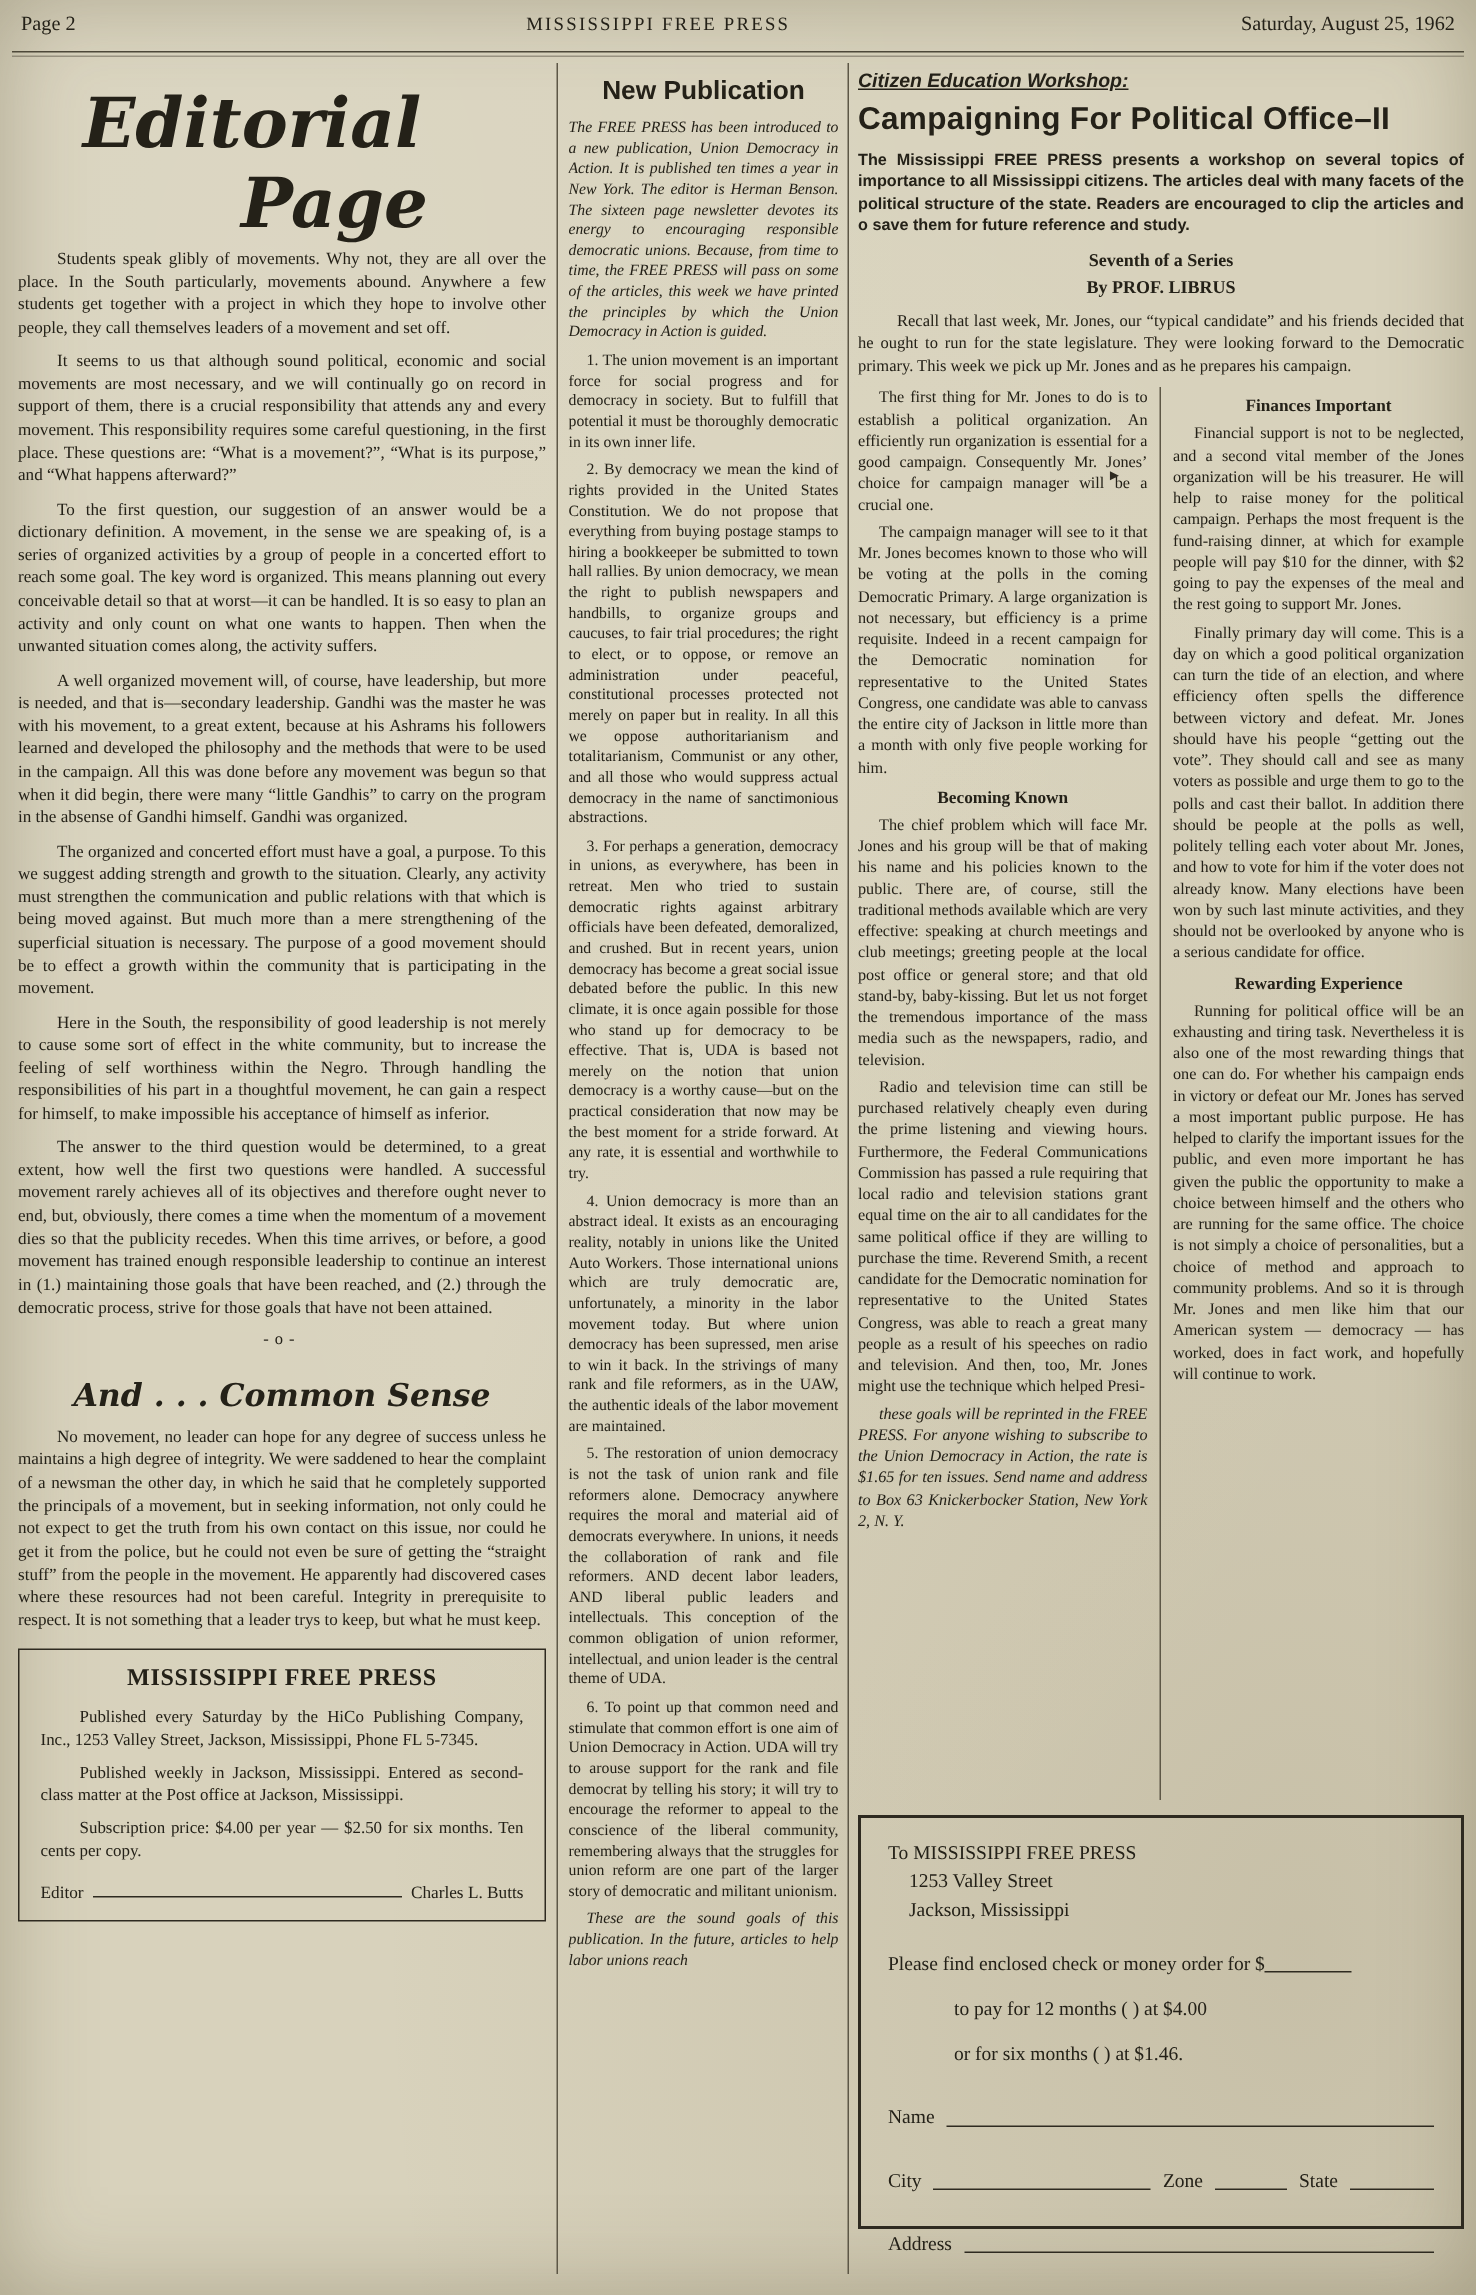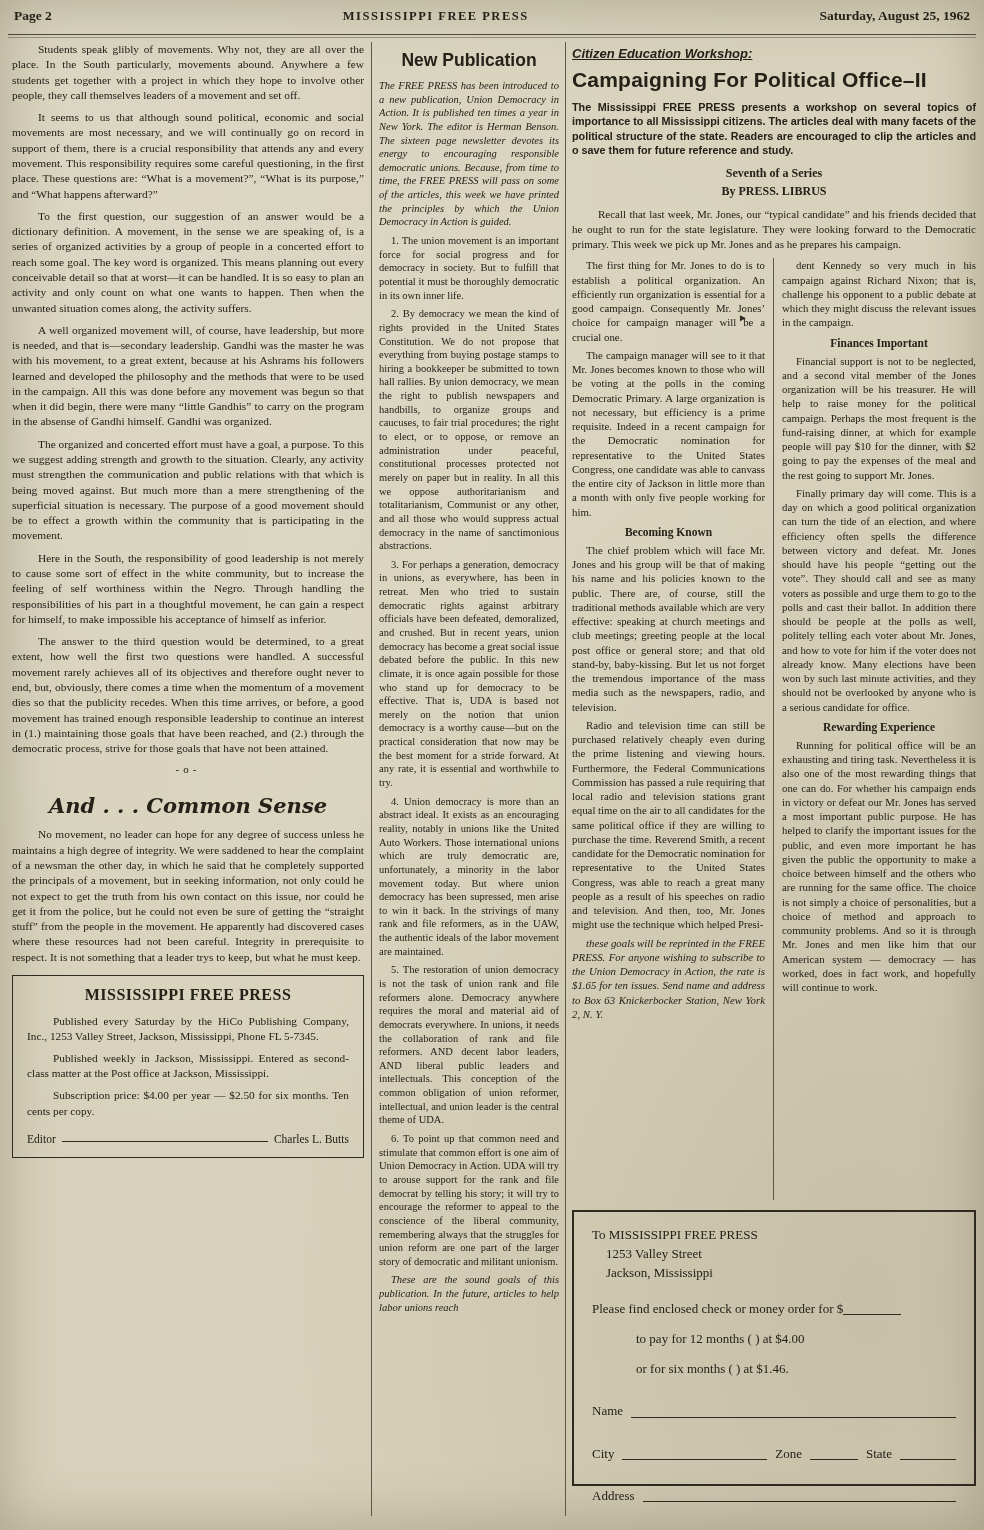--- a/index.html
+++ b/index.html
@@ -14,21 +14,21 @@
       radial-gradient(ellipse at 55% 45%, rgba(255,250,225,0.07), transparent 55%),
       #d8d2bc;
     box-shadow: inset 0 0 60px rgba(90,80,50,0.35);
     overflow:hidden;
   }
 
   
   .pg-header {
     position:absolute; top:8px; left:14px; right:14px; height:24px;
     display:flex; justify-content:space-between; align-items:baseline;
-    font-weight:bold; font-size:13.5px;
+    font-weight:normal; font-size:13.5px;
   }
   .pg-masthead { font-size:12.5px; letter-spacing:1.5px; }
   .top-rule { position:absolute; top:34px; left:8px; right:8px; height:1px; background:#4d4839; }
   .top-rule2 { position:absolute; top:37px; left:8px; right:8px; height:1px; background:rgba(77,72,57,0.45); }
 
   .rule-v { position:absolute; width:1px; top:42px; bottom:14px; background:#5d5746; }
   .rule-v1 { left:371px; }
   .rule-v2 { left:565px; }
 
   
@@ -116,20 +116,24 @@
     <span class="pg-num">Page 2</span>
     <span class="pg-masthead">MISSISSIPPI FREE PRESS</span>
     <span class="pg-date">Saturday, August 25, 1962</span>
   </header>
   <div class="top-rule"></div>
   <div class="top-rule2"></div>
   <div class="rule-v rule-v1"></div>
   <div class="rule-v rule-v2"></div>
 
   <section class="col-left">
+    <h1 class="ed-title">
+      <span class="ed-line1">Editorial</span>
+      <span class="ed-line2">Page</span>
+    </h1>
 
     <div class="body-copy">
         <p>Students speak glibly of movements. Why not, they are all over the place. In the South particularly, movements abound. Anywhere a few students get together with a project in which they hope to involve other people, they call themselves leaders of a movement and set off.</p>
         <p>It seems to us that although sound political, economic and social movements are most necessary, and we will continually go on record in support of them, there is a crucial responsibility that attends any and every movement. This responsibility requires some careful questioning, in the first place. These questions are: “What is a movement?”, “What is its purpose,” and “What happens afterward?”</p>
         <p>To the first question, our suggestion of an answer would be a dictionary definition. A movement, in the sense we are speaking of, is a series of organized activities by a group of people in a concerted effort to reach some goal. The key word is organized. This means planning out every conceivable detail so that at worst—it can be handled. It is so easy to plan an activity and only count on what one wants to happen. Then when the unwanted situation comes along, the activity suffers.</p>
         <p>A well organized movement will, of course, have leadership, but more is needed, and that is—secondary leadership. Gandhi was the master he was with his movement, to a great extent, because at his Ashrams his followers learned and developed the philosophy and the methods that were to be used in the campaign. All this was done before any movement was begun so that when it did begin, there were many “little Gandhis” to carry on the program in the absense of Gandhi himself. Gandhi was organized.</p>
         <p>The organized and concerted effort must have a goal, a purpose. To this we suggest adding strength and growth to the situation. Clearly, any activity must strengthen the communication and public relations with that which is being moved against. But much more than a mere strengthening of the superficial situation is necessary. The purpose of a good movement should be to effect a growth within the community that is participating in the movement.</p>
         <p>Here in the South, the responsibility of good leadership is not merely to cause some sort of effect in the white community, but to increase the feeling of self worthiness within the Negro. Through handling the responsibilities of his part in a thoughtful movement, he can gain a respect for himself, to make impossible his acceptance of himself as inferior.</p>
         <p>The answer to the third question would be determined, to a great extent, how well the first two questions were handled. A successful movement rarely achieves all of its objectives and therefore ought never to end, but, obviously, there comes a time when the momentum of a movement dies so that the publicity recedes. When this time arrives, or before, a good movement has trained enough responsible leadership to continue an interest in (1.) maintaining those goals that have been reached, and (2.) through the democratic process, strive for those goals that have not been attained.</p>
       </div>
@@ -168,40 +172,37 @@
         <p>6. To point up that common need and stimulate that common effort is one aim of Union Democracy in Action. UDA will try to arouse support for the rank and file democrat by telling his story; it will try to encourage the reformer to appeal to the conscience of the liberal community, remembering always that the struggles for union reform are one part of the larger story of democratic and militant unionism.</p>
       </div>
     <p class="italic">These are the sound goals of this publication. In the future, articles to help labor unions reach</p>
   </section>
 
   <section class="col-right">
     <div class="kicker">Citizen Education Workshop:</div>
     <h2 class="ws-headline">Campaigning For Political Office–II</h2>
     <p class="ws-intro">The Mississippi FREE PRESS presents a workshop on several topics of importance to all Mississippi citizens. The articles deal with many facets of the political structure of the state. Readers are encouraged to clip the articles and o save them for future reference and study.</p>
     <div class="ws-series">Seventh of a Series</div>
-    <div class="ws-byline">By PRESS. LIBRUS</div>
+    <div class="ws-byline">By PROF. LIBRUS</div>
     <p class="body-p lead">Recall that last week, Mr. Jones, our “typical candidate” and his friends decided that he ought to run for the state legislature. They were looking forward to the Democratic primary. This week we pick up Mr. Jones and as he prepares his campaign.</p>
 
     <div class="ws-cols">
       <div class="ws-col ws-col-l">
         <div>
             <p>The first thing for Mr. Jones to do is to establish a political organization. An efficiently run organization is essential for a good campaign. Consequently Mr. Jones’ choice for campaign manager will be a crucial one.</p>
             <p>The campaign manager will see to it that Mr. Jones becomes known to those who will be voting at the polls in the coming Democratic Primary. A large organization is not necessary, but efficiency is a prime requisite. Indeed in a recent campaign for the Democratic nomination for representative to the United States Congress, one candidate was able to canvass the entire city of Jackson in little more than a month with only five people working for him.</p>
           </div>
         <h4 class="ws-subhead">Becoming Known</h4>
         <div>
             <p>The chief problem which will face Mr. Jones and his group will be that of making his name and his policies known to the public. There are, of course, still the traditional methods available which are very effective: speaking at church meetings and club meetings; greeting people at the local post office or general store; and that old stand-by, baby-kissing. But let us not forget the tremendous importance of the mass media such as the newspapers, radio, and television.</p>
             <p>Radio and television time can still be purchased relatively cheaply even during the prime listening and viewing hours. Furthermore, the Federal Communications Commission has passed a rule requiring that local radio and television stations grant equal time on the air to all candidates for the same political office if they are willing to purchase the time. Reverend Smith, a recent candidate for the Democratic nomination for representative to the United States Congress, was able to reach a great many people as a result of his speeches on radio and television. And then, too, Mr. Jones might use the technique which helped Presi-</p>
           </div>
         <p class="jump-note">these goals will be reprinted in the FREE PRESS. For anyone wishing to subscribe to the Union Democracy in Action, the rate is $1.65 for ten issues. Send name and address to Box 63 Knickerbocker Station, New York 2, N. Y.</p>
       </div>
       <div class="ws-col ws-col-r">
-        <div>
-            <p>dent Kennedy so very much in his campaign against Richard Nixon; that is, challenge his opponent to a public debate at which they might discuss the relevant issues in the campaign.</p>
-          </div>
         <h4 class="ws-subhead">Finances Important</h4>
         <div>
             <p>Financial support is not to be neglected, and a second vital member of the Jones organization will be his treasurer. He will help to raise money for the political campaign. Perhaps the most frequent is the fund-raising dinner, at which for example people will pay $10 for the dinner, with $2 going to pay the expenses of the meal and the rest going to support Mr. Jones.</p>
             <p>Finally primary day will come. This is a day on which a good political organization can turn the tide of an election, and where efficiency often spells the difference between victory and defeat. Mr. Jones should have his people “getting out the vote”. They should call and see as many voters as possible and urge them to go to the polls and cast their ballot. In addition there should be people at the polls as well, politely telling each voter about Mr. Jones, and how to vote for him if the voter does not already know. Many elections have been won by such last minute activities, and they should not be overlooked by anyone who is a serious candidate for office.</p>
           </div>
         <h4 class="ws-subhead">Rewarding Experience</h4>
         <div>
             <p>Running for political office will be an exhausting and tiring task. Nevertheless it is also one of the most rewarding things that one can do. For whether his campaign ends in victory or defeat our Mr. Jones has served a most important public purpose. He has helped to clarify the important issues for the public, and even more important he has given the public the opportunity to make a choice between himself and the others who are running for the same office. The choice is not simply a choice of personalities, but a choice of method and approach to community problems. And so it is through Mr. Jones and men like him that our American system — democracy — has worked, does in fact work, and hopefully will continue to work.</p>
           </div>
       </div>

